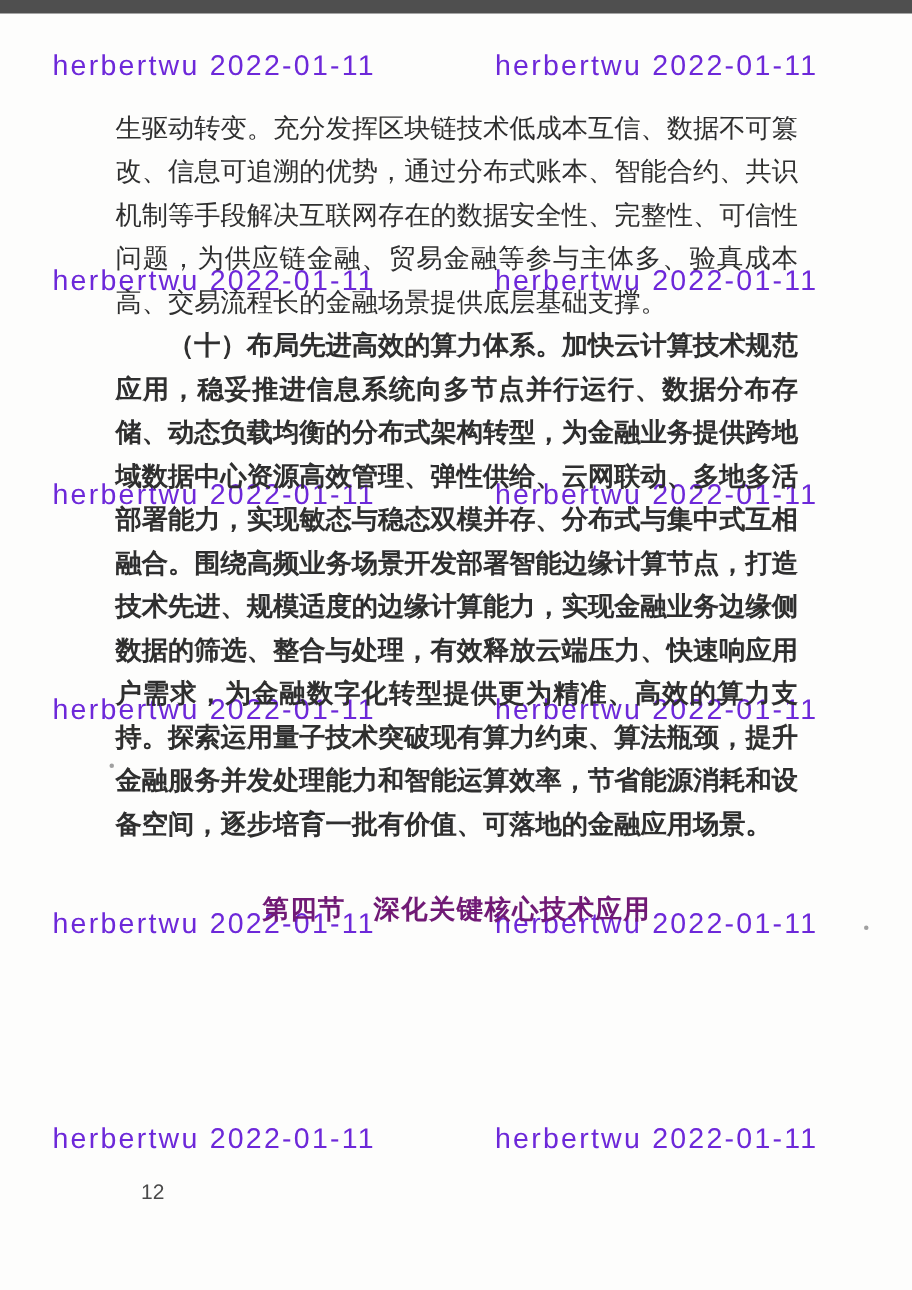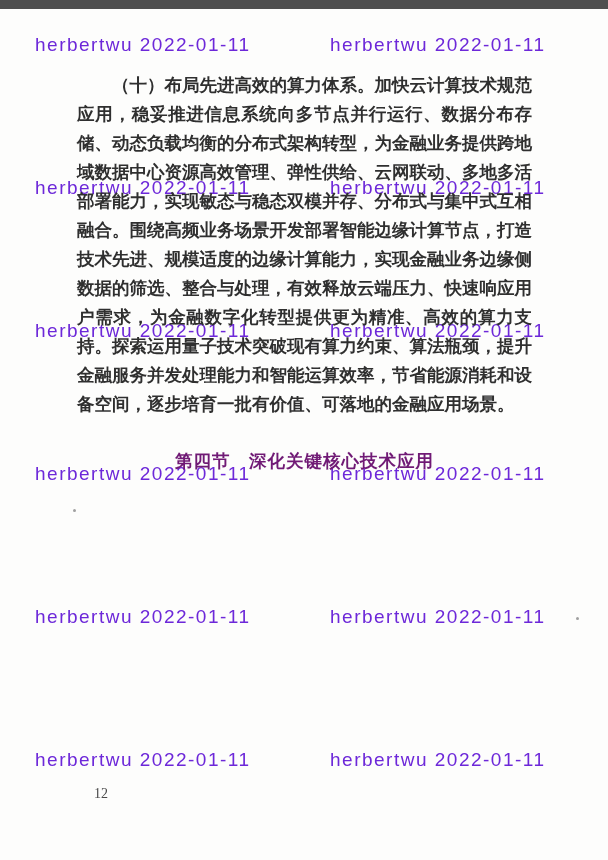--- a/index.html
+++ b/index.html
@@ -67,21 +67,21 @@
     text-indent: 0;
     font-size: 17.5px;
     font-weight: 600;
     letter-spacing: 1px;
     color: #701a75;
   }
   .pagenum {
     position: absolute;
     left: 94px;
     top: 786px;
-    font-family: Liberation Serif, serif;
+    font-family: Liberation Sans, sans-serif;
     font-size: 14px;
     color: #4a4a4a;
   }
   .speck {
     position: absolute;
     background: #a0a0a0;
     border-radius: 50%;
   }
   .speck-1 { left: 73px;  top: 509px; width: 3px; height: 3px; }
   .speck-2 { left: 576px; top: 617px; width: 3px; height: 3px; }
@@ -114,20 +114,21 @@
       <span class="wm-left">herbertwu 2022-01-11</span>
       <span class="wm-right">herbertwu 2022-01-11</span>
     </div>
     <div class="wm-row wm-r6">
       <span class="wm-left">herbertwu 2022-01-11</span>
       <span class="wm-right">herbertwu 2022-01-11</span>
     </div>
   </div>
 
   <div class="content">
+    <p class="para">生驱动转变。充分发挥区块链技术低成本互信、数据不可篡改、信息可追溯的优势，通过分布式账本、智能合约、共识机制等手段解决互联网存在的数据安全性、完整性、可信性问题，为供应链金融、贸易金融等参与主体多、验真成本高、交易流程长的金融场景提供底层基础支撑。</p>
     <p class="para indent">（十）布局先进高效的算力体系。加快云计算技术规范应用，稳妥推进信息系统向多节点并行运行、数据分布存储、动态负载均衡的分布式架构转型，为金融业务提供跨地域数据中心资源高效管理、弹性供给、云网联动、多地多活部署能力，实现敏态与稳态双模并存、分布式与集中式互相融合。围绕高频业务场景开发部署智能边缘计算节点，打造技术先进、规模适度的边缘计算能力，实现金融业务边缘侧数据的筛选、整合与处理，有效释放云端压力、快速响应用户需求，为金融数字化转型提供更为精准、高效的算力支持。探索运用量子技术突破现有算力约束、算法瓶颈，提升金融服务并发处理能力和智能运算效率，节省能源消耗和设备空间，逐步培育一批有价值、可落地的金融应用场景。</p>
     <h2 class="para heading">第四节　深化关键核心技术应用</h2>
   </div>
 
   <div class="pagenum">12</div>
 
   <div class="speck speck-1"></div>
   <div class="speck speck-2"></div>
 
 </div>

